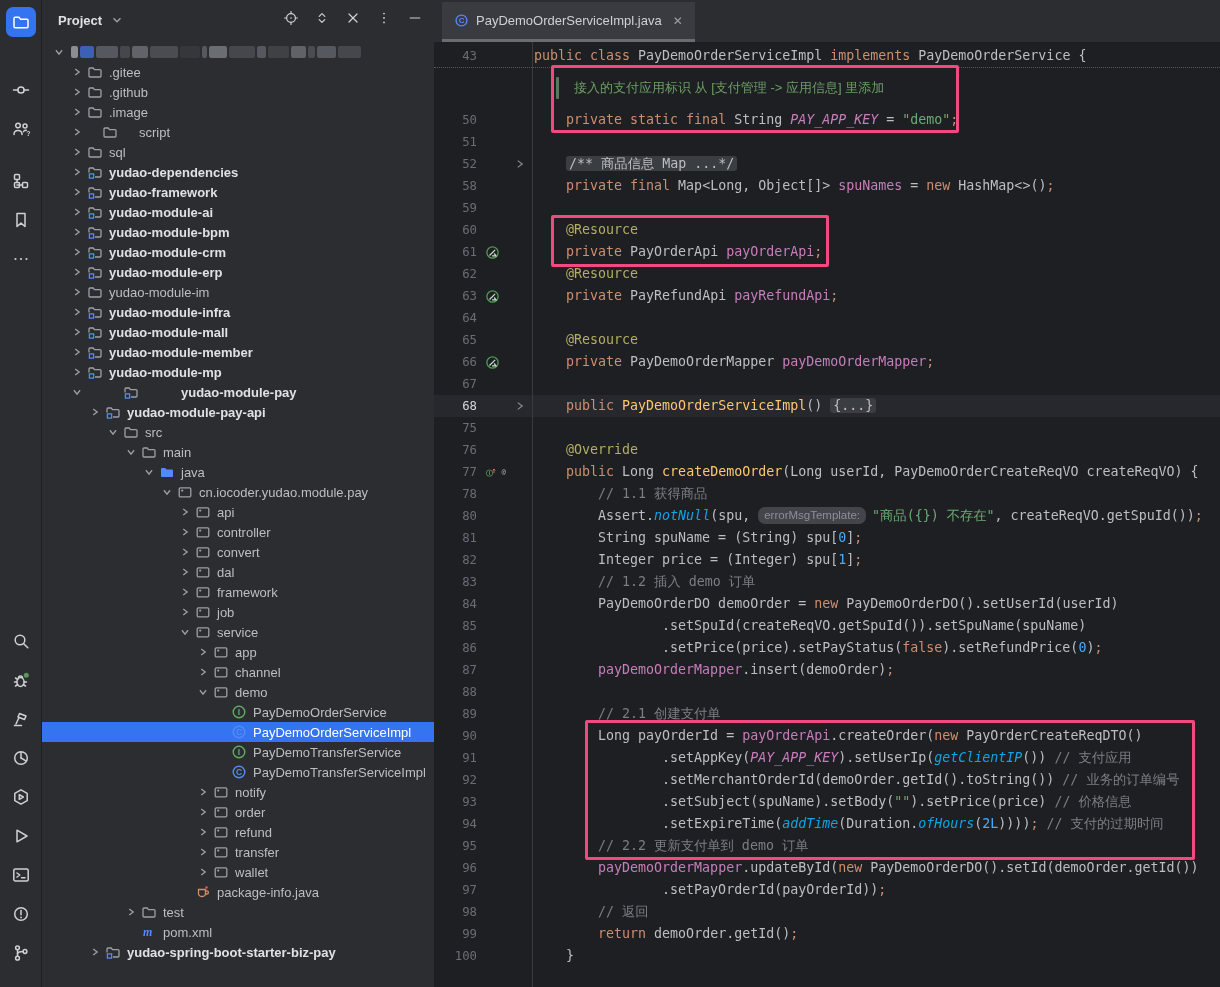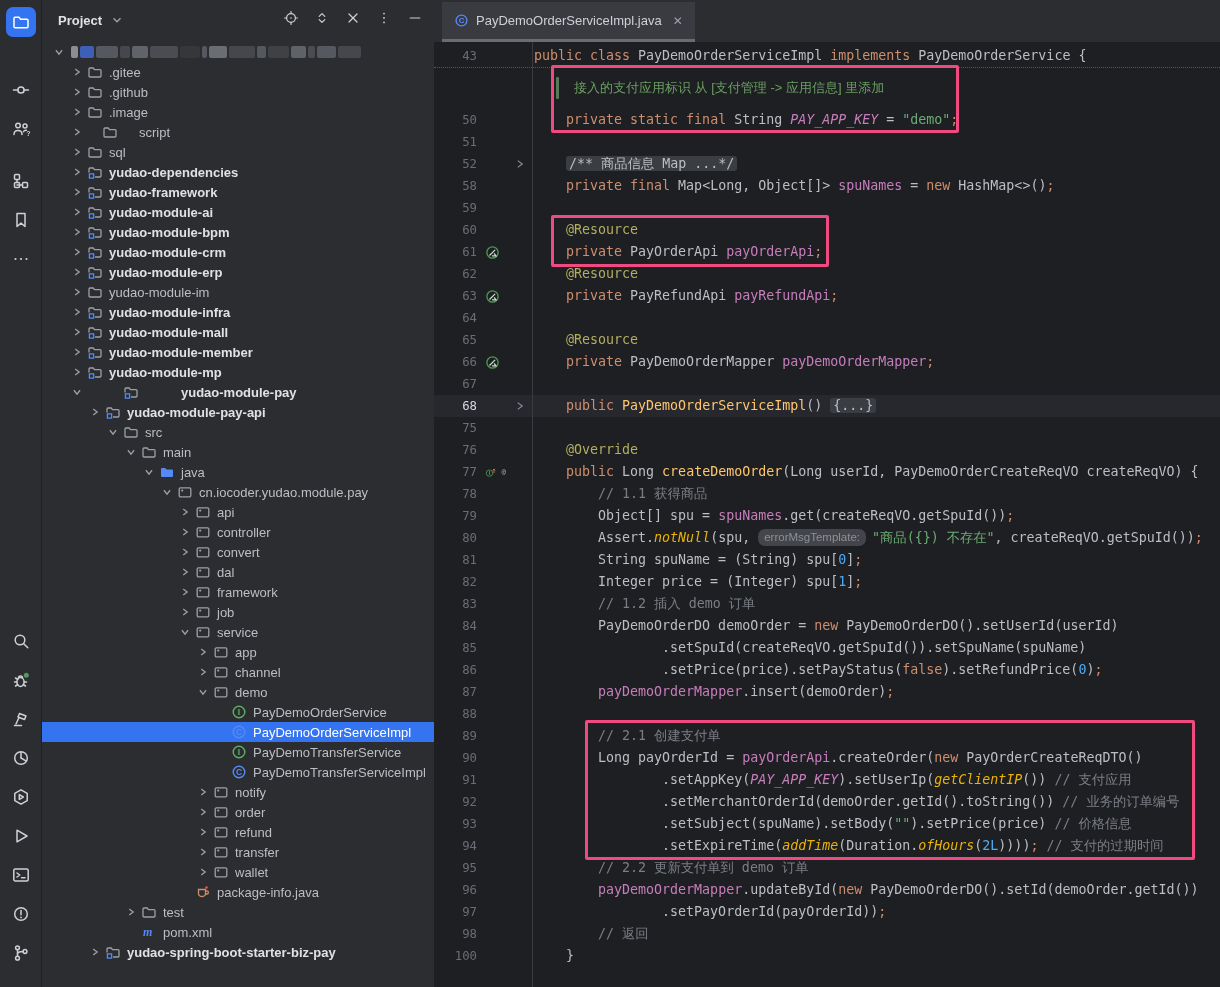--- a/index.html
+++ b/index.html
@@ -46,21 +46,21 @@
   .crow{display:flex;height:22px;line-height:22px;white-space:pre;position:relative;z-index:1;}
   .crow.caret{background:#26282e;}
   .lnum{width:48px;flex:none;text-align:right;padding-right:5px;color:#696e76;font-size:12.3px;}
   .crow.caret .lnum{color:#d5d8dd;}
   .lmark{width:26px;flex:none;display:flex;align-items:center;gap:2px;overflow:visible;padding-left:3px;}
   .lfold{width:24px;flex:none;display:flex;align-items:center;justify-content:flex-end;padding-right:6px;}
   .ltext{padding-left:2px;color:#bcbec4;}
   .pl{color:#bcbec4;} .kw{color:#cf8e6d;} .str{color:#6aab73;} .cmt{color:#7a7e85;}
   .ann{color:#b3ae60;} .field{color:#c77dbb;} .const{color:#c77dbb;font-style:italic;}
   .mth{color:#ffc66d;} .num{color:#4dabf7;} .semi{color:#cf8e6d;}
-  .itl{color:#eab308;font-style:italic;}
+  .itl{color:#0ea5e9;font-style:italic;}
   .fold{background:#3a3d42;color:#bcbec4;border-radius:3px;padding:0 3px;}
   .inlay{display:inline-block;background:#43454a;color:#8b8f97;border-radius:7px;padding:0 6px;
          margin-right:6px;font-family:"Liberation Sans","DejaVu Sans",sans-serif;font-size:11.5px;
          line-height:17px;vertical-align:1px;}
   .docrow{height:42px;border-top:1px dotted #53565c;position:relative;z-index:1;}
   .docbar{position:absolute;left:122px;top:9px;width:3px;height:22px;background:#567a59;border-radius:1px;}
   .doctext{position:absolute;left:140px;top:9px;line-height:22px;color:#6a9e63;font-size:13px;
            font-family:"Liberation Sans","DejaVu Sans",sans-serif;}
   .pb{position:absolute;border:3px solid #f04a80;border-radius:2px;pointer-events:none;z-index:6;}
   #pbox1{left:117px;top:23px;width:408px;height:68px;}
@@ -950,39 +950,39 @@
         <div class="crow"><span class="lnum">75</span><span class="lmark"></span><span class="lfold"></span><span class="ltext"></span></div>
         <div class="crow"><span class="lnum">76</span><span class="lmark"></span><span class="lfold"></span><span class="ltext"><span class="pl">    </span><span class="ann">@Override</span></span></div>
         <div class="crow"><span class="lnum">77</span><span class="lmark"><svg width="17" height="15" viewBox="0 0 18 16">
               <circle cx="7" cy="9" r="5" fill="none" stroke="#4d9a55" stroke-width="1.3"></circle>
               <text x="7" y="12" text-anchor="middle" font-size="7.5" font-weight="bold" font-family="Liberation Sans,sans-serif" fill="#5fad65">I</text>
               <path d="M14 9V2.5M14 2.5l-2 2.3M14 2.5l2 2.3" stroke="#e0705f" stroke-width="1.4" fill="none"></path>
             </svg><svg width="14" height="14" viewBox="0 0 16 16">
               <text x="8" y="12" text-anchor="middle" font-size="12" font-family="DejaVu Sans Mono,monospace" fill="#a8abb2">@</text>
             </svg></span><span class="lfold"></span><span class="ltext"><span class="pl">    </span><span class="kw">public </span><span class="pl">Long </span><span class="mth">createDemoOrder</span><span class="pl">(Long userId, PayDemoOrderCreateReqVO createReqVO) {</span></span></div>
         <div class="crow"><span class="lnum">78</span><span class="lmark"></span><span class="lfold"></span><span class="ltext"><span class="pl">        </span><span class="cmt">// 1.1 获得商品</span></span></div>
-        <div class="crow"><span class="lnum">79</span><span class="lmark"></span><span class="lfold"></span><span class="ltext"><span class="pl">        Object[] spu = </span><span class="field">spuNames</span><span class="pl">.get(createReqVO.getSpuId())</span><span class="semi">;</span></span></div>
         <div class="crow"><span class="lnum">80</span><span class="lmark"></span><span class="lfold"></span><span class="ltext"><span class="pl">        Assert.</span><span class="itl">notNull</span><span class="pl">(spu, </span><span class="inlay">errorMsgTemplate:</span><span class="str">"商品({}) 不存在"</span><span class="pl">, createReqVO.getSpuId())</span><span class="semi">;</span></span></div>
         <div class="crow"><span class="lnum">81</span><span class="lmark"></span><span class="lfold"></span><span class="ltext"><span class="pl">        String spuName = (String) spu[</span><span class="num">0</span><span class="pl">]</span><span class="semi">;</span></span></div>
         <div class="crow"><span class="lnum">82</span><span class="lmark"></span><span class="lfold"></span><span class="ltext"><span class="pl">        Integer price = (Integer) spu[</span><span class="num">1</span><span class="pl">]</span><span class="semi">;</span></span></div>
         <div class="crow"><span class="lnum">83</span><span class="lmark"></span><span class="lfold"></span><span class="ltext"><span class="pl">        </span><span class="cmt">// 1.2 插入 demo 订单</span></span></div>
         <div class="crow"><span class="lnum">84</span><span class="lmark"></span><span class="lfold"></span><span class="ltext"><span class="pl">        PayDemoOrderDO demoOrder = </span><span class="kw">new</span><span class="pl"> PayDemoOrderDO().setUserId(userId)</span></span></div>
         <div class="crow"><span class="lnum">85</span><span class="lmark"></span><span class="lfold"></span><span class="ltext"><span class="pl">                .setSpuId(createReqVO.getSpuId()).setSpuName(spuName)</span></span></div>
         <div class="crow"><span class="lnum">86</span><span class="lmark"></span><span class="lfold"></span><span class="ltext"><span class="pl">                .setPrice(price).setPayStatus(</span><span class="kw">false</span><span class="pl">).setRefundPrice(</span><span class="num">0</span><span class="pl">)</span><span class="semi">;</span></span></div>
         <div class="crow"><span class="lnum">87</span><span class="lmark"></span><span class="lfold"></span><span class="ltext"><span class="pl">        </span><span class="field">payDemoOrderMapper</span><span class="pl">.insert(demoOrder)</span><span class="semi">;</span></span></div>
         <div class="crow"><span class="lnum">88</span><span class="lmark"></span><span class="lfold"></span><span class="ltext"></span></div>
         <div class="crow"><span class="lnum">89</span><span class="lmark"></span><span class="lfold"></span><span class="ltext"><span class="pl">        </span><span class="cmt">// 2.1 创建支付单</span></span></div>
         <div class="crow"><span class="lnum">90</span><span class="lmark"></span><span class="lfold"></span><span class="ltext"><span class="pl">        Long payOrderId = </span><span class="field">payOrderApi</span><span class="pl">.createOrder(</span><span class="kw">new</span><span class="pl"> PayOrderCreateReqDTO()</span></span></div>
         <div class="crow"><span class="lnum">91</span><span class="lmark"></span><span class="lfold"></span><span class="ltext"><span class="pl">                .setAppKey(</span><span class="const">PAY_APP_KEY</span><span class="pl">).setUserIp(</span><span class="itl">getClientIP</span><span class="pl">()) </span><span class="cmt">// 支付应用</span></span></div>
         <div class="crow"><span class="lnum">92</span><span class="lmark"></span><span class="lfold"></span><span class="ltext"><span class="pl">                .setMerchantOrderId(demoOrder.getId().toString()) </span><span class="cmt">// 业务的订单编号</span></span></div>
         <div class="crow"><span class="lnum">93</span><span class="lmark"></span><span class="lfold"></span><span class="ltext"><span class="pl">                .setSubject(spuName).setBody(</span><span class="str">""</span><span class="pl">).setPrice(price) </span><span class="cmt">// 价格信息</span></span></div>
         <div class="crow"><span class="lnum">94</span><span class="lmark"></span><span class="lfold"></span><span class="ltext"><span class="pl">                .setExpireTime(</span><span class="itl">addTime</span><span class="pl">(Duration.</span><span class="itl">ofHours</span><span class="pl">(</span><span class="num">2L</span><span class="pl">))))</span><span class="semi">;</span><span class="pl"> </span><span class="cmt">// 支付的过期时间</span></span></div>
         <div class="crow"><span class="lnum">95</span><span class="lmark"></span><span class="lfold"></span><span class="ltext"><span class="pl">        </span><span class="cmt">// 2.2 更新支付单到 demo 订单</span></span></div>
         <div class="crow"><span class="lnum">96</span><span class="lmark"></span><span class="lfold"></span><span class="ltext"><span class="pl">        </span><span class="field">payDemoOrderMapper</span><span class="pl">.updateById(</span><span class="kw">new</span><span class="pl"> PayDemoOrderDO().setId(demoOrder.getId())</span></span></div>
         <div class="crow"><span class="lnum">97</span><span class="lmark"></span><span class="lfold"></span><span class="ltext"><span class="pl">                .setPayOrderId(payOrderId))</span><span class="semi">;</span></span></div>
         <div class="crow"><span class="lnum">98</span><span class="lmark"></span><span class="lfold"></span><span class="ltext"><span class="pl">        </span><span class="cmt">// 返回</span></span></div>
+        <div class="crow"><span class="lnum">99</span><span class="lmark"></span><span class="lfold"></span><span class="ltext"><span class="pl">        </span><span class="kw">return</span><span class="pl"> demoOrder.getId()</span><span class="semi">;</span></span></div>
         <div class="crow"><span class="lnum">100</span><span class="lmark"></span><span class="lfold"></span><span class="ltext"><span class="pl">    }</span></span></div>
         <div class="pb" id="pbox1"></div>
         <div class="pb" id="pbox2"></div>
         <div class="pb" id="pbox3"></div>
       </div>
   </main>
 </div>
 
 </body></html>

